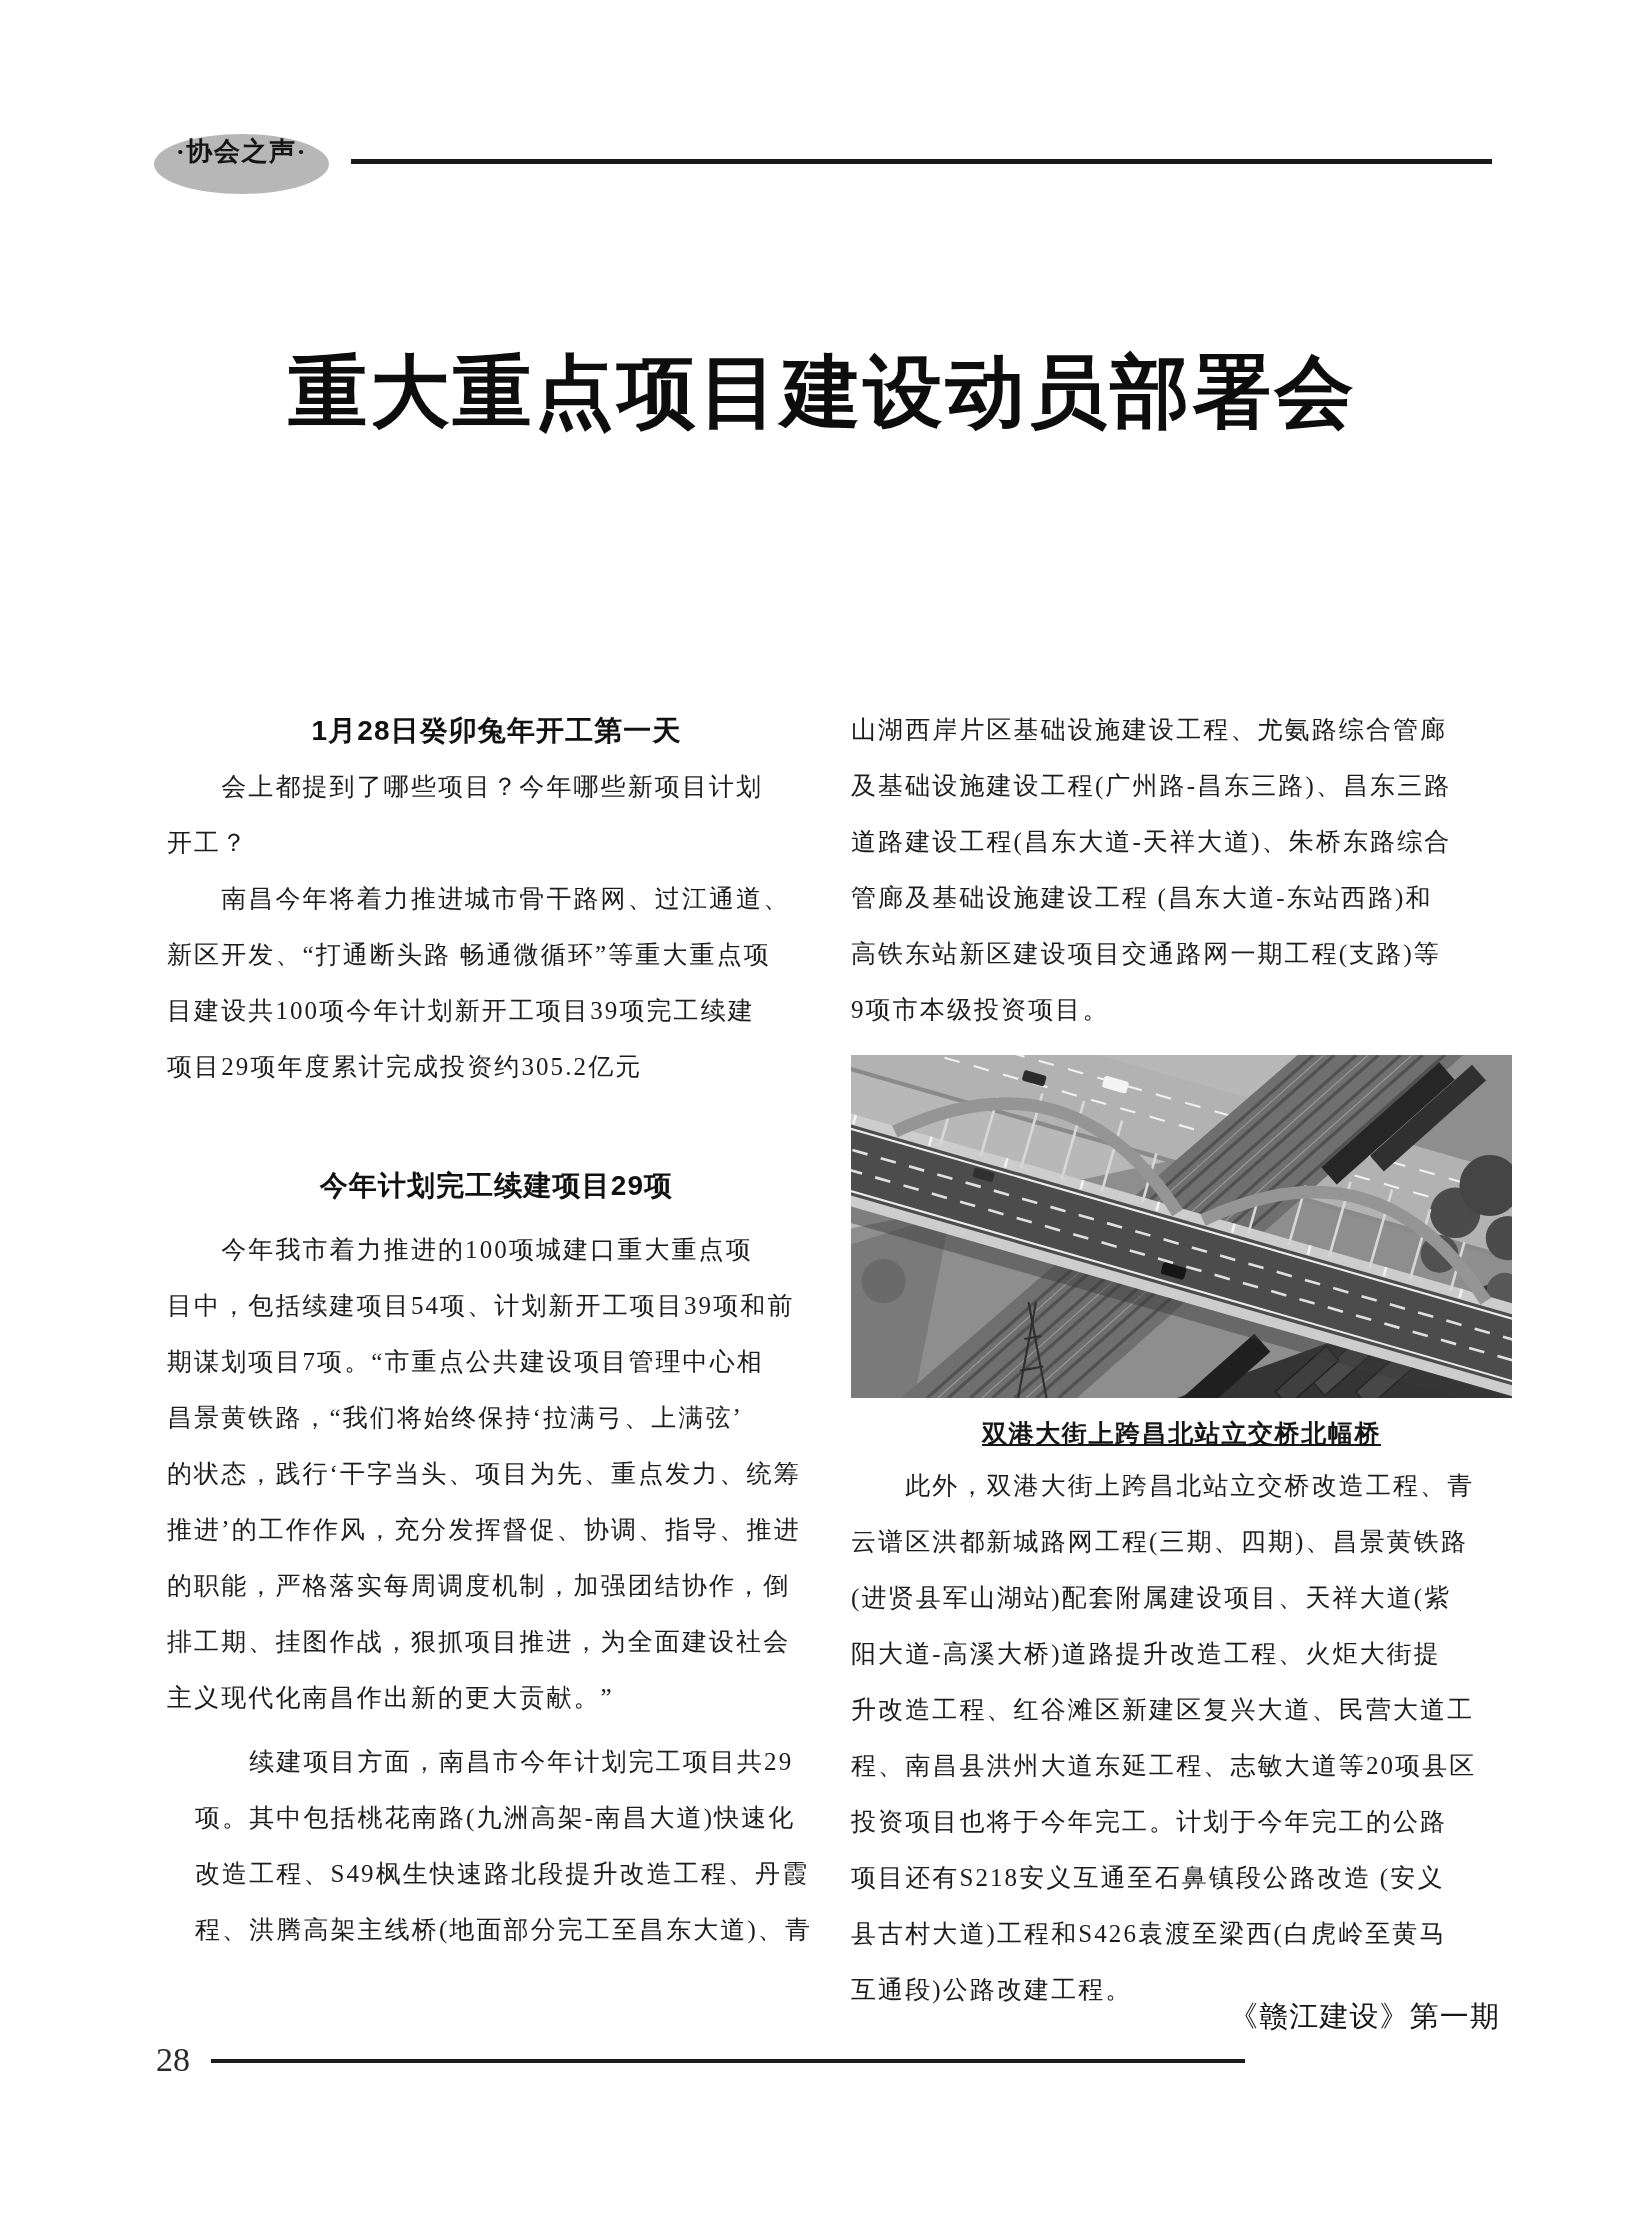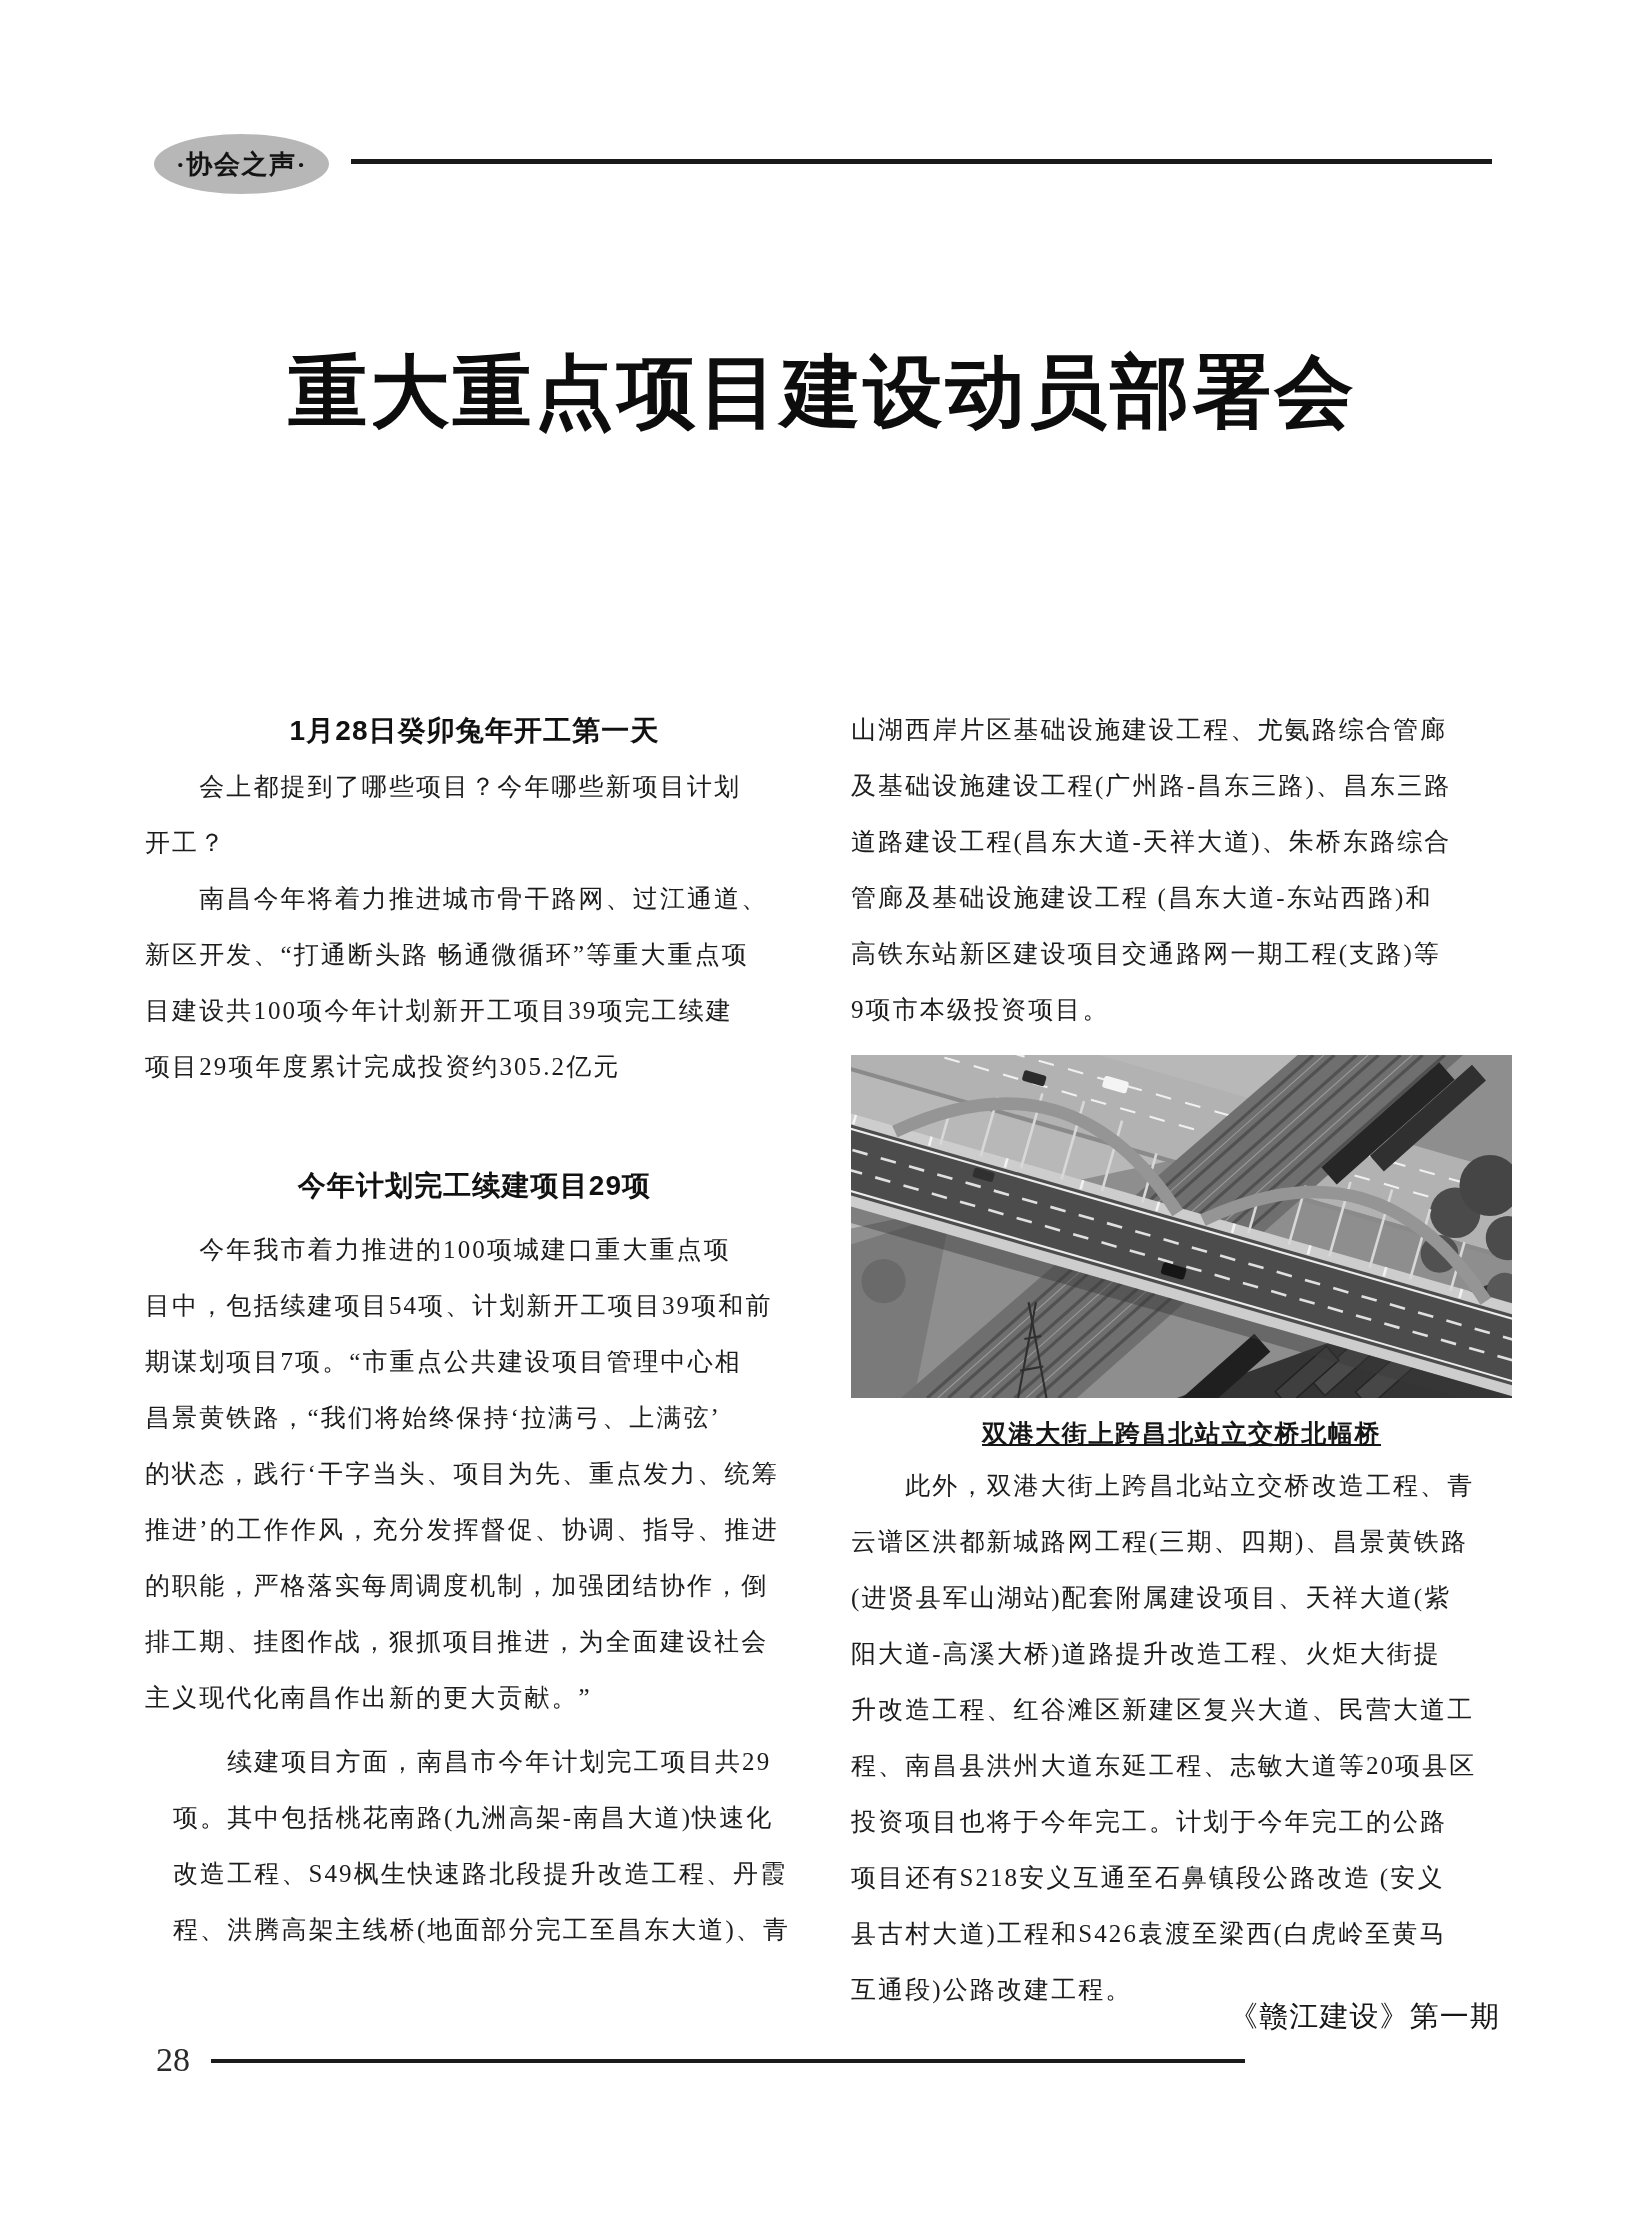--- a/index.html
+++ b/index.html
@@ -5,32 +5,32 @@
   html,body { margin:0; padding:0; background:#e9e9e9; }
   .page {
     position:relative; width:1645px; height:2216px; margin:0 auto;
     background:#ffffff; overflow:hidden; color:#1a1a1a;
     font-family:"Liberation Serif", serif;
   }
   
   .badge {
     position:absolute; left:154px; top:134px; width:175px; height:60px;
     background:#b7b7b7; border-radius:50%;
-    display:flex; align-items:center; justify-content:center;
+    display:flex; align-items:flex-start; justify-content:center;
     font-size:26px; font-weight:600; letter-spacing:1.6px; color:#141414;
   }
   .header-rule { position:absolute; left:351px; top:159px; width:1141px; height:4.7px; background:#1a1a1a; }
   
   .title {
     position:absolute; left:0; top:341px; width:1645px; text-align:center;
     font-weight:900; font-size:79px; line-height:103px; letter-spacing:3.2px; color:#0d0d0d;
   }
   
   .col { position:absolute; font-size:25px; letter-spacing:2.1px; color:#1c1c1c; }
-  .col-left  { left:145px;  top:703px; width:659px; }
+  .col-left  { left:167px;  top:703px; width:659px; }
   .col-right { left:851px; top:702px; width:661px; }
   .col .line { height:56px; line-height:56px; white-space:nowrap; }
   .subheading {
     font-family:"Liberation Sans", sans-serif; font-weight:700; font-size:28px;
     text-align:center; height:56px; line-height:56px; letter-spacing:1.1px; color:#111111;
   }
   .subheading.second { margin-top:63px; margin-bottom:8.4px; }
   .para.gap-top { margin-top:7.4px;margin-left:28px; }
   
   .photo {

